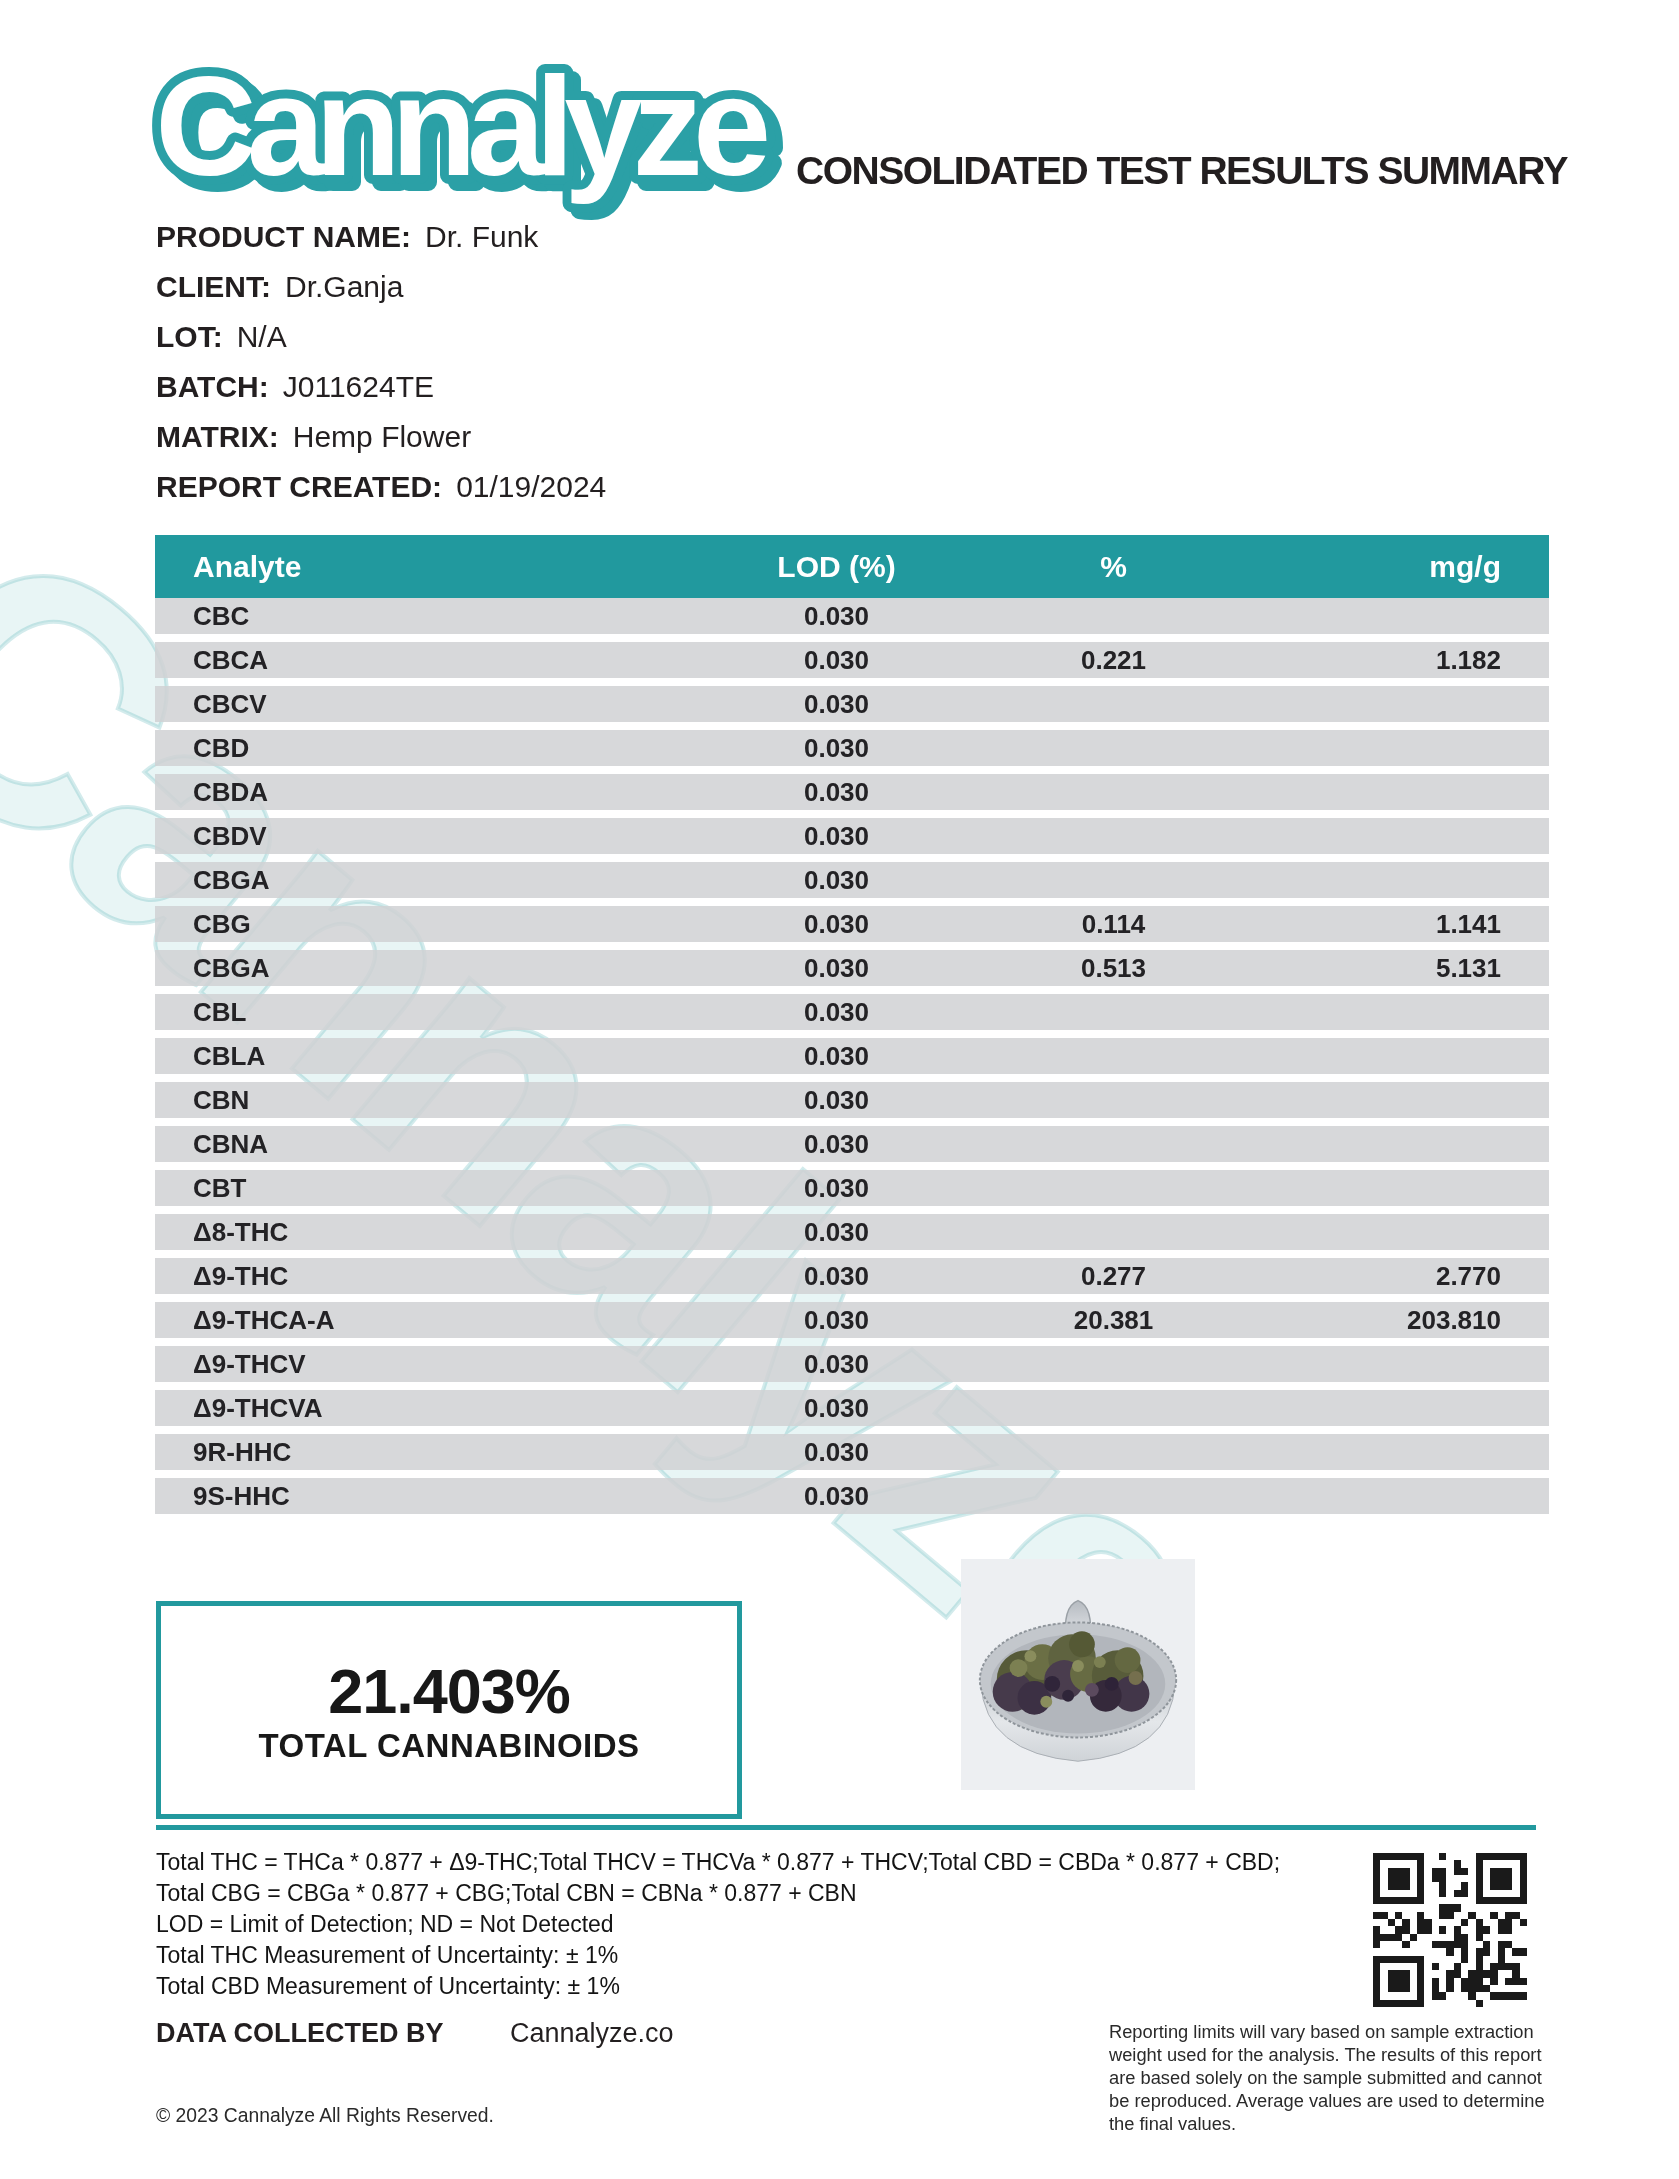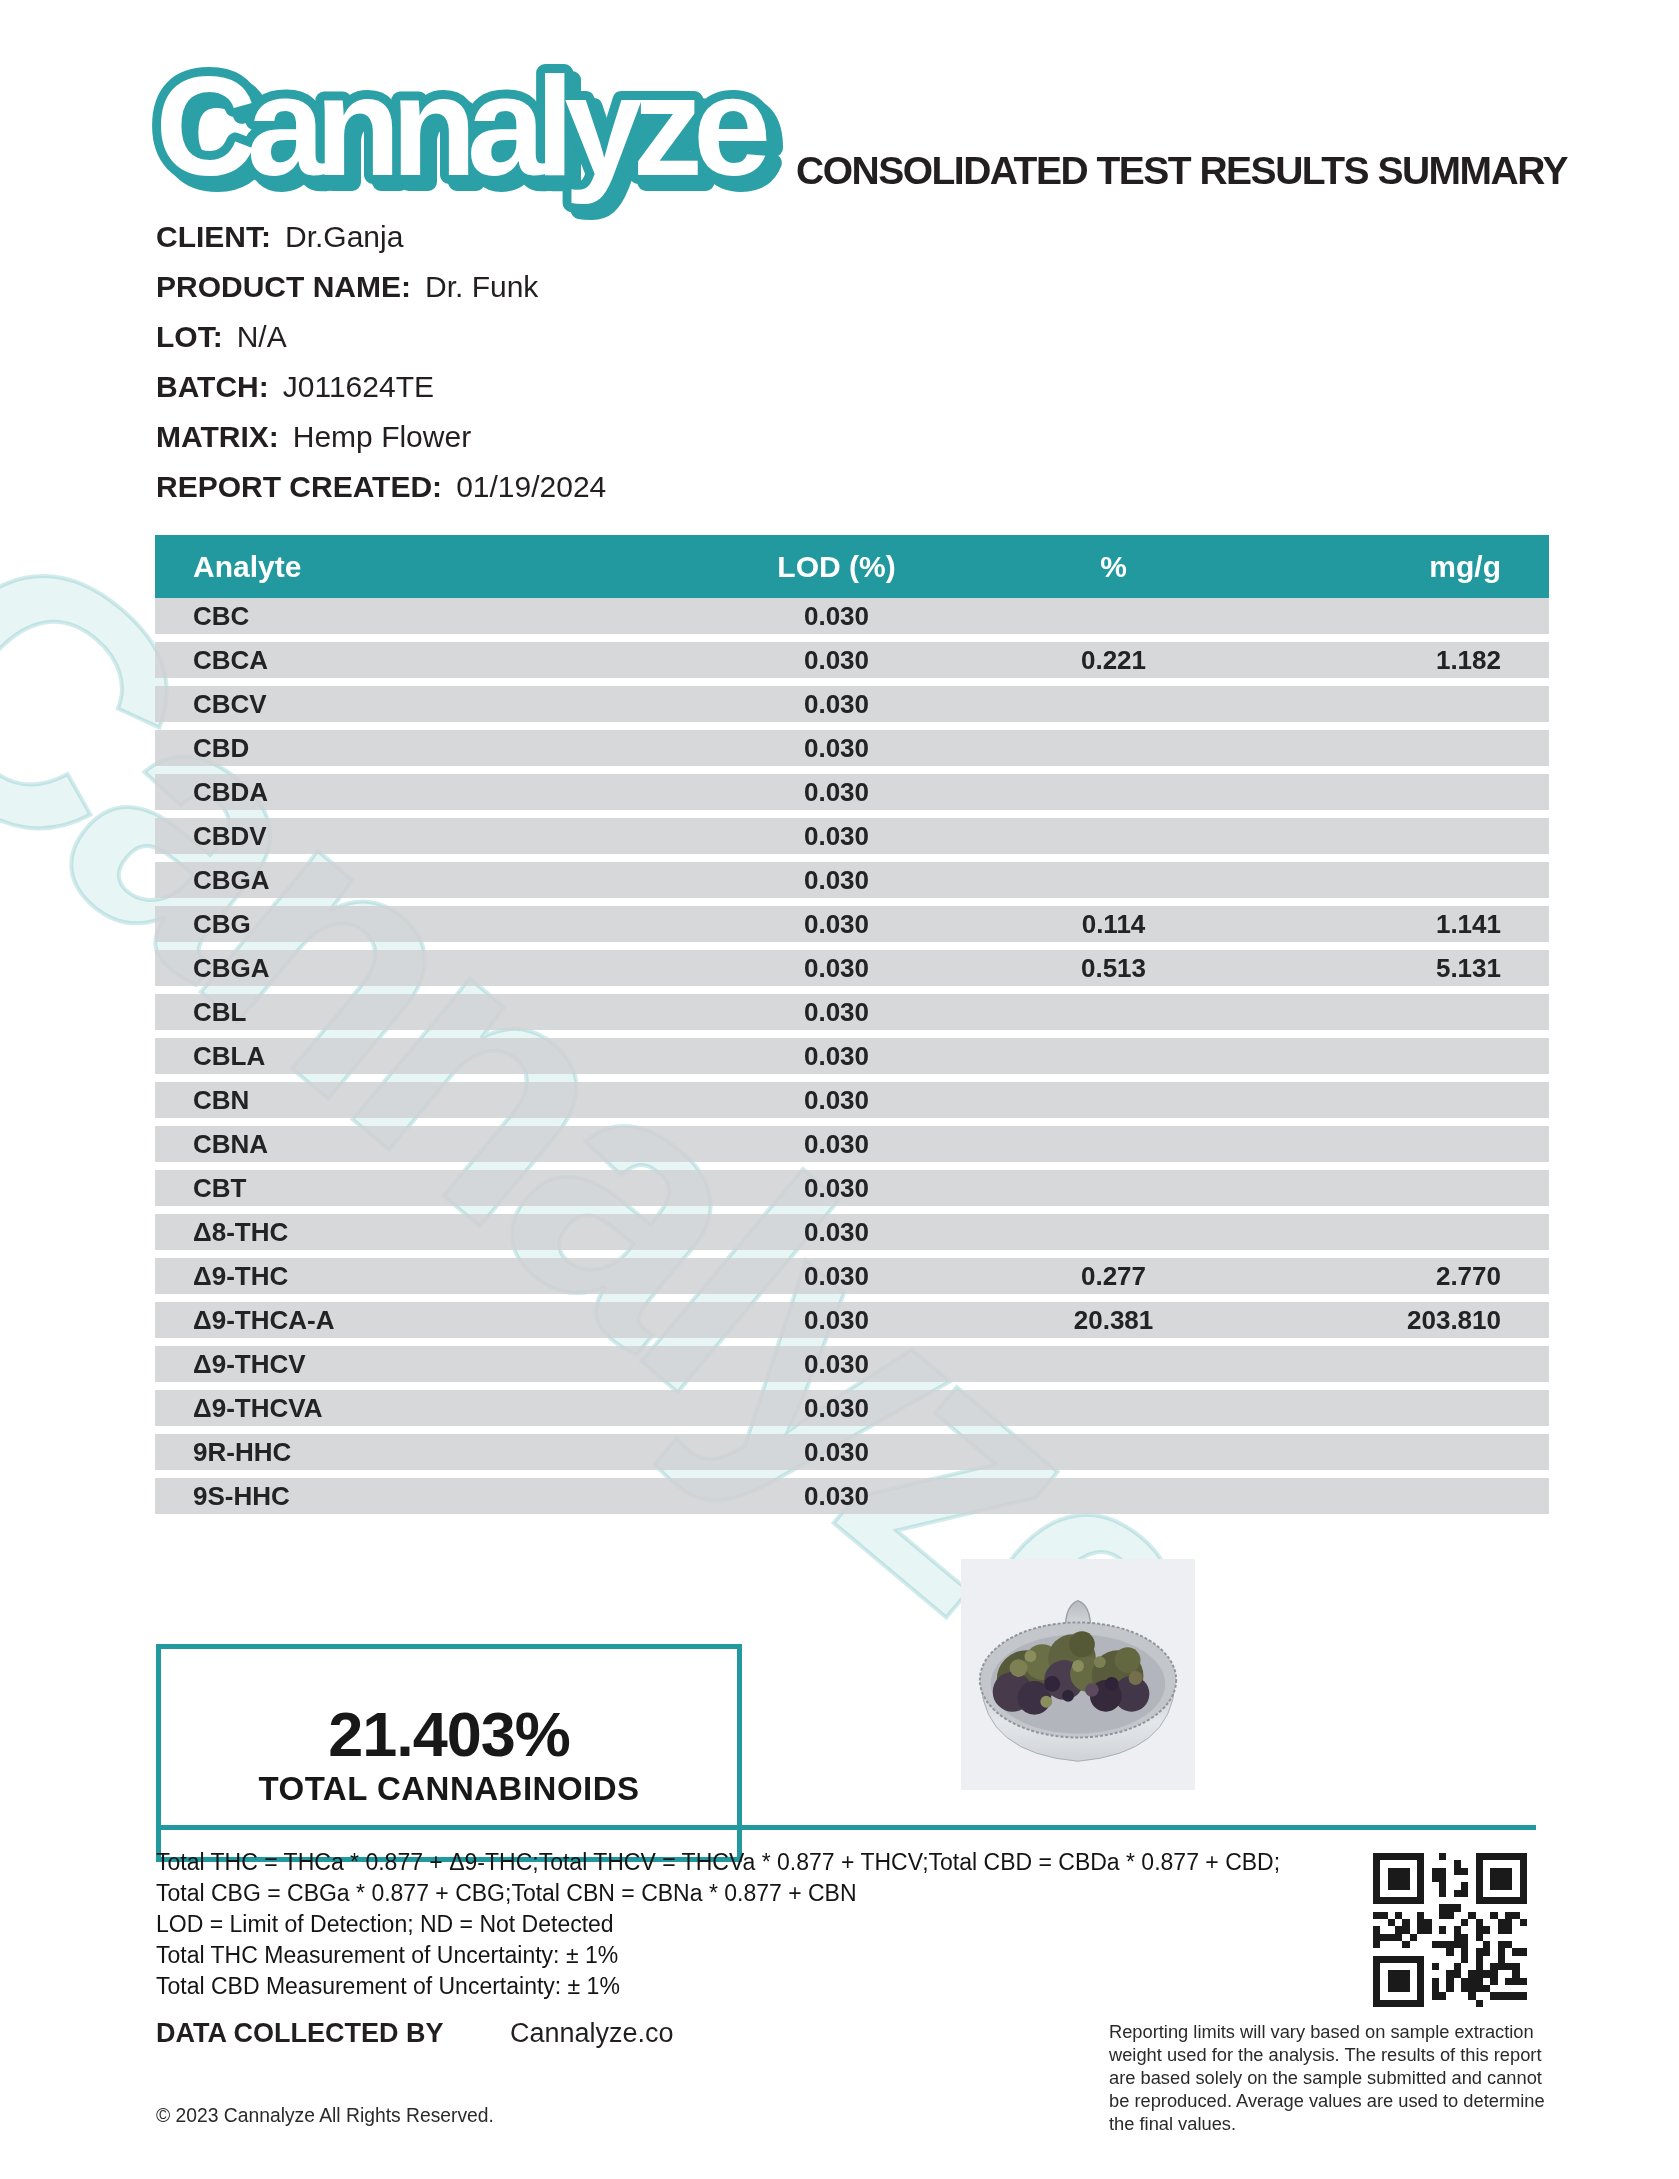--- a/index.html
+++ b/index.html
@@ -37,21 +37,21 @@
   .trow{
     height:36px;background:rgba(208,209,212,0.85);font-size:26px;font-weight:600;color:#232225;
     display:grid;grid-template-columns:436px 491px 63px 404px;align-items:center;
     margin-bottom:8px;
   }
   .c-analyte{padding-left:38px;white-space:nowrap;}
   .c-lod,.c-pct{display:flex;justify-content:center;white-space:nowrap;}
   .c-mgg{display:flex;justify-content:flex-end;padding-right:48px;white-space:nowrap;}
   
   #total-box{
-    left:156px;top:1644px;width:576px;height:208px;border:5px solid #22999E;z-index:2;
+    left:156px;top:1601px;width:576px;height:208px;border:5px solid #22999E;z-index:2;
     display:flex;flex-direction:column;align-items:center;justify-content:center;background:#fff;
   }
   #total-value{font-size:63px;font-weight:bold;color:#181818;letter-spacing:-1px;}
   #total-label{font-size:33px;font-weight:bold;margin-top:0;letter-spacing:0.5px;color:#181818;}
   
   #photo{left:961px;top:1559px;width:234px;height:231px;z-index:2;}
   
   #rule{left:156px;top:1825px;width:1380px;height:5px;background:#22999E;z-index:2;}
   
   #footnotes{left:156px;top:1847px;z-index:2;font-size:23px;line-height:31px;color:#141414;white-space:nowrap;}
@@ -70,22 +70,22 @@
 <div id="watermark">Cannalyze</div>
 
 <svg id="logo" class="abs" viewBox="0 0 640 190">
   <text x="6" y="140" font-family="Liberation Sans, sans-serif" font-size="142" font-weight="bold" letter-spacing="-10" fill="#2BA0A6" stroke="#2BA0A6" stroke-width="18" stroke-linejoin="round" transform="translate(8,8)">Cannalyze</text>
   <text id="logo-text" x="6" y="140" font-family="Liberation Sans, sans-serif" font-size="142" font-weight="bold" letter-spacing="-10" fill="#ffffff" stroke="#2BA0A6" stroke-width="18" stroke-linejoin="round" paint-order="stroke">Cannalyze</text>
 </svg>
 
 <div id="doc-title" class="abs">CONSOLIDATED TEST RESULTS SUMMARY</div>
 
 <div id="info" class="abs">
+    <div class="info-line"><span class="info-label">PRODUCT NAME:</span><span class="info-value">Dr. Funk</span></div>
     <div class="info-line"><span class="info-label">CLIENT:</span><span class="info-value">Dr.Ganja</span></div>
-    <div class="info-line"><span class="info-label">PRODUCT NAME:</span><span class="info-value">Dr. Funk</span></div>
     <div class="info-line"><span class="info-label">LOT:</span><span class="info-value">N/A</span></div>
     <div class="info-line"><span class="info-label">BATCH:</span><span class="info-value">J011624TE</span></div>
     <div class="info-line"><span class="info-label">MATRIX:</span><span class="info-value">Hemp Flower</span></div>
     <div class="info-line"><span class="info-label">REPORT CREATED:</span><span class="info-value">01/19/2024</span></div>
   </div>
 
 <div id="table" class="abs">
   <div class="thead">
     <div class="c-analyte">Analyte</div>
     <div class="c-lod">LOD (%)</div>

